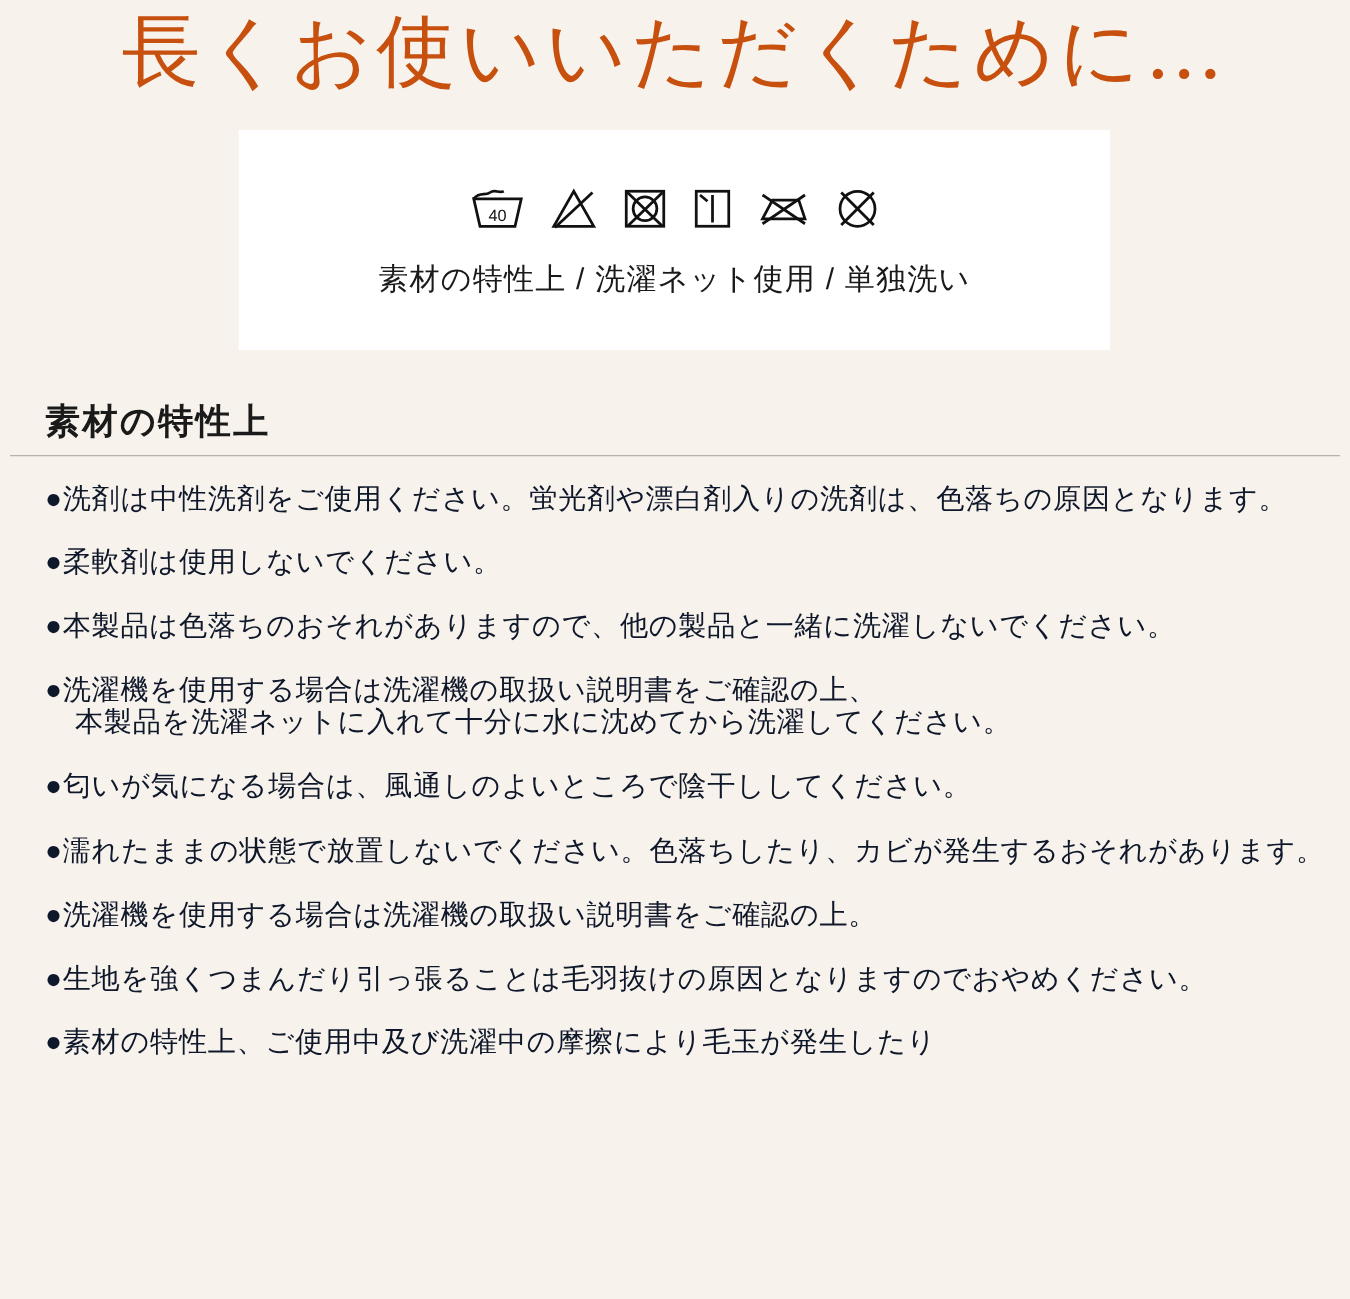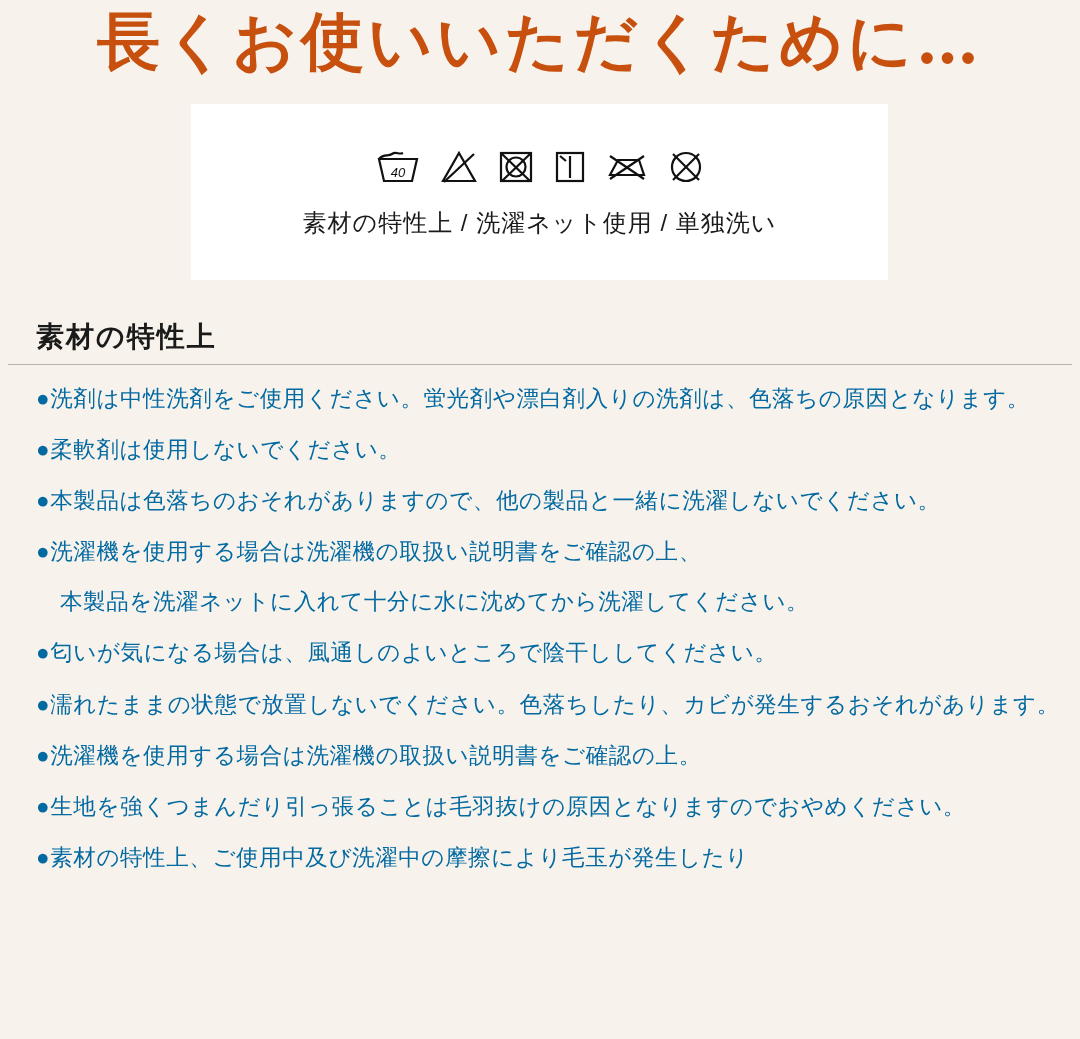--- a/index.html
+++ b/index.html
@@ -22,21 +22,21 @@
     height: 92px;
     position: relative;
   }
   .title-text {
     position: absolute;
     top: 2px;
     left: 0;
     width: 100%;
     text-align: center;
     font-family: "DejaVu Serif", "Liberation Serif", serif;
-    font-weight: bold;
+    font-weight: normal;
     font-size: 63px;
     letter-spacing: 4px;
     color: #c8500f;
     line-height: 1.25;
     white-space: nowrap;
   }
 
   
   .care-panel {
     position: absolute;
@@ -49,21 +49,20 @@
     flex-direction: column;
     align-items: center;
     justify-content: center;
   }
   .symbol-row {
     display: flex;
     align-items: center;
     justify-content: flex-end;
     gap: 18px;
     margin-top: 4px;
-    font-style: italic;
   }
   .symbol-row svg {
     display: block;
   }
   .care-caption {
     margin-top: 22px;
     font-size: 24px;
     letter-spacing: 1px;
     color: #1a1a1a;
     white-space: nowrap;
@@ -98,26 +97,25 @@
     left: 36px;
     top: 386px;
     width: 1020px;
   }
   .note {
     font-size: 22.5px;
     line-height: 1.16;
     letter-spacing: 0.6px;
     margin-bottom: 25px;
     white-space: nowrap;
-    color: #0369a1;
+    color: #0f172a;
   }
   .note .cont {
     display: block;
     padding-left: 24px;
-    margin-top: 24px;
   }
 </style>
 </head>
 <body>
 
 <div class="title-band">
   <div class="title-text">長くお使いいただくために…</div>
 </div>
 
 <div class="care-panel">

